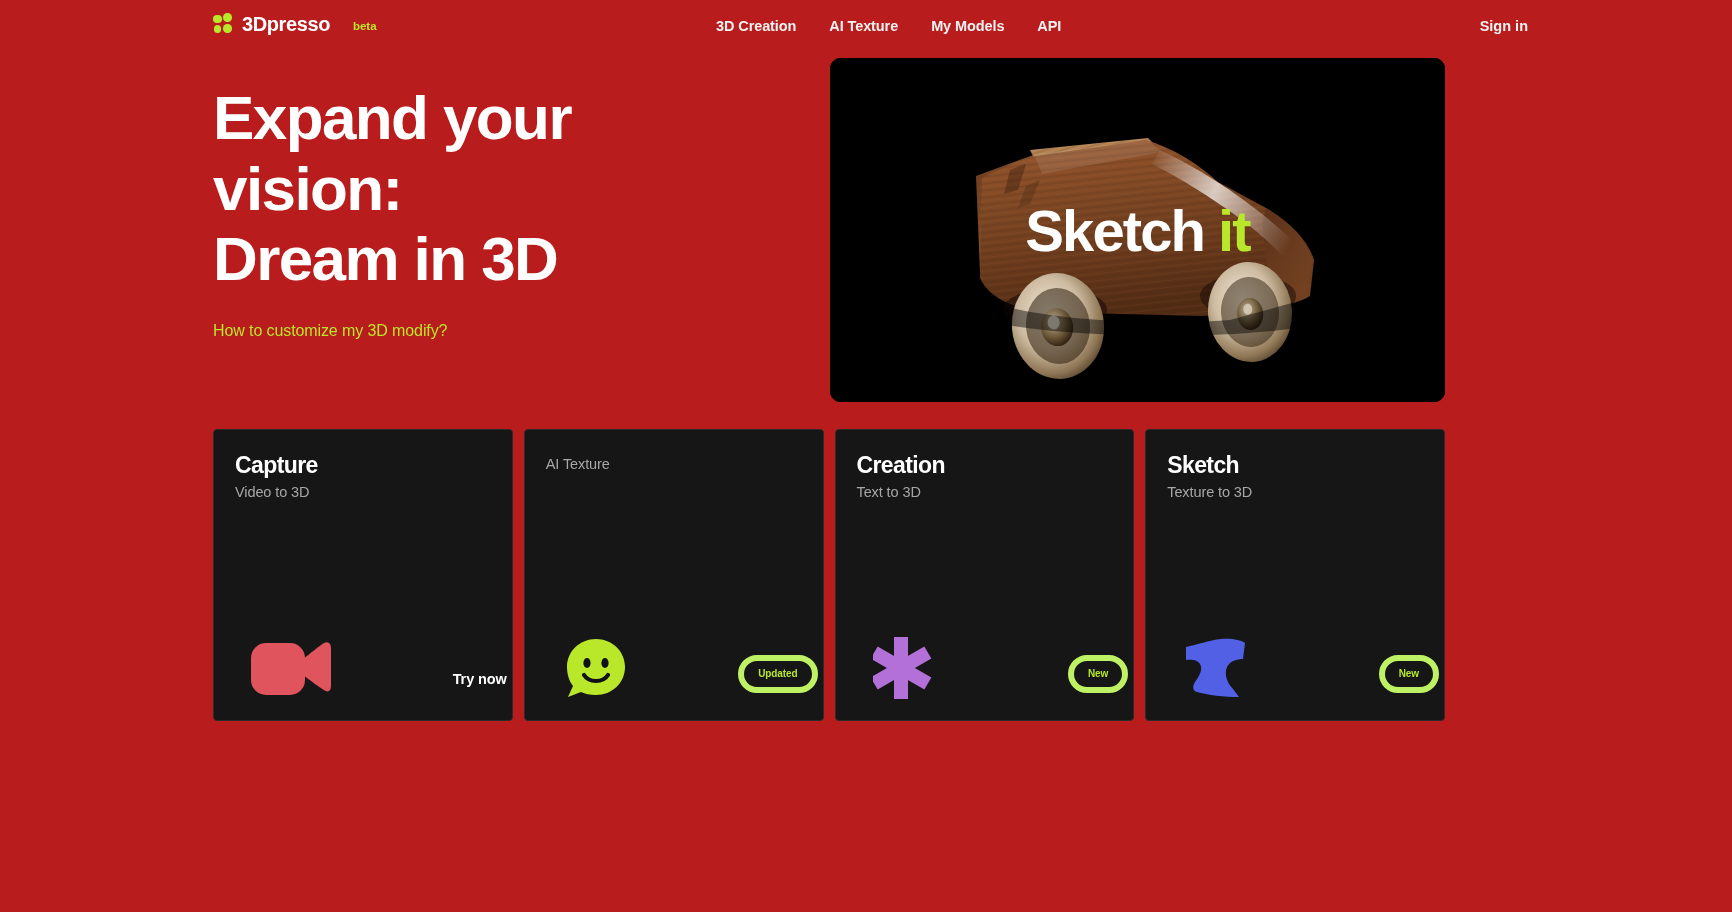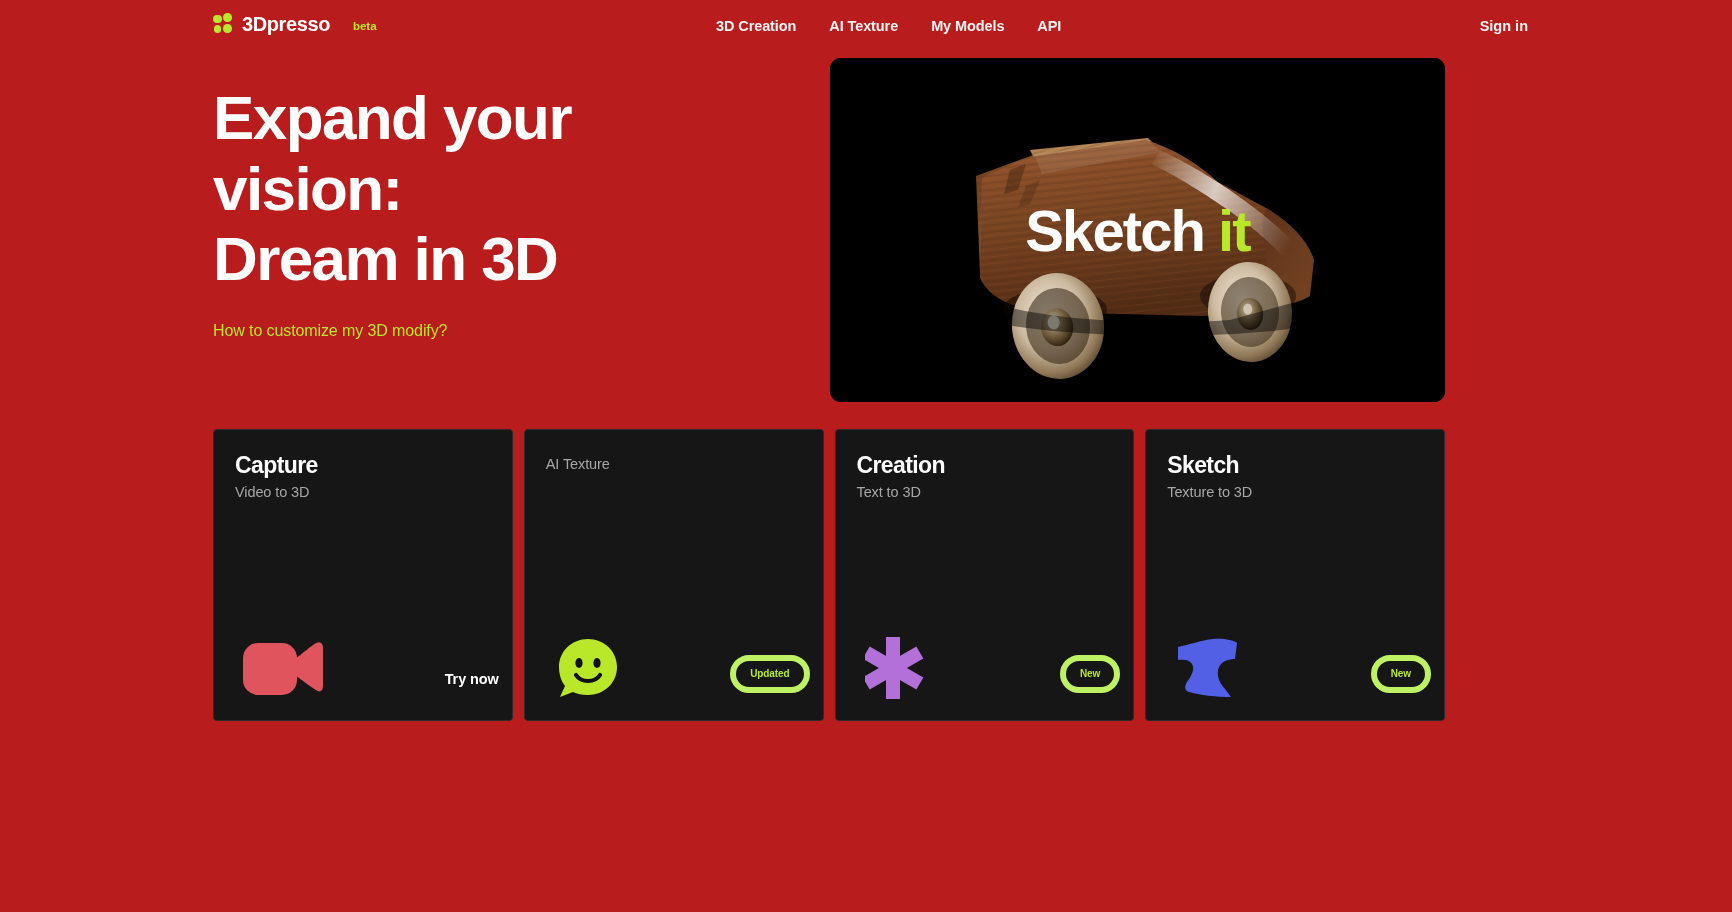--- a/index.html
+++ b/index.html
@@ -96,21 +96,21 @@
     padding:21px 32px 0 21px;
   }
   .card-title {
     color:#ffffff; font-size:23px; font-weight:bold; letter-spacing:-0.6px;
     line-height:28px;
   }
   .card-sub {
     margin-top:5px; color:#a7a7a7; font-size:14.5px; letter-spacing:-0.1px;
   }
   .card-footer {
-    position:absolute; left:8px; bottom:0; width:100%; height:105px;
+    position:absolute; left:16px; bottom:0; width:100%; height:105px;
   }
   .card-icon { position:absolute; left:21px; bottom:21px; width:80px; height:62px; }
 
   .badge {
     position:absolute; right:21px; bottom:27px;
     border:6px solid #bef264; color:#B9E82B;
     font-size:10px; font-weight:bold; letter-spacing:-0.1px;
     padding:5px 14px 6px 14px; border-radius:999px;
     background:transparent; white-space:nowrap; line-height:15px;
   }

